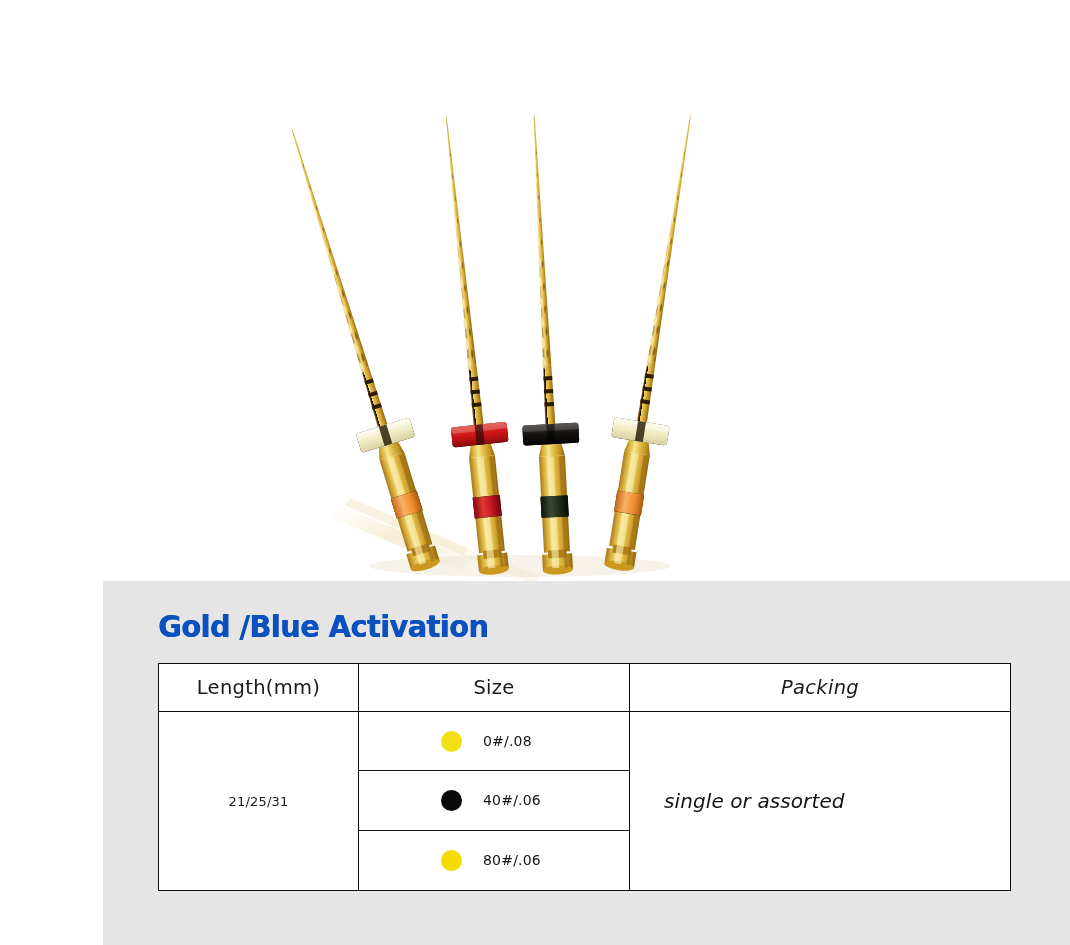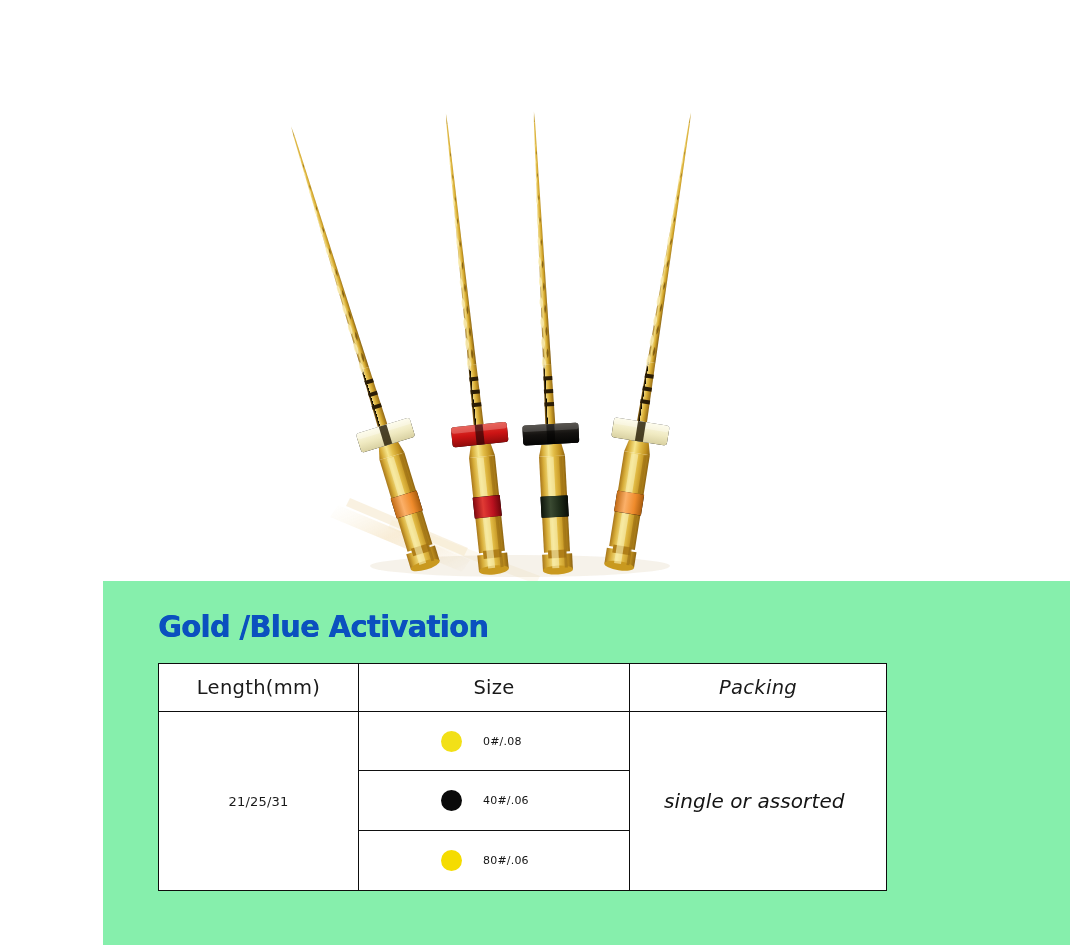--- a/index.html
+++ b/index.html
@@ -27,21 +27,21 @@
   }
   #product-photo svg { display: block; }
 
   
   #info-panel {
     position: absolute;
     left: 103px;
     top: 581px;
     width: 967px;
     height: 364px;
-    background: #86efac;
+    background: #e5e5e5;
   }
 
   #spec-title {
     position: absolute;
     left: 55px;
     top: 27px;
     font-family: "DejaVu Sans", sans-serif;
     font-weight: bold;
     font-size: 31px;
     letter-spacing: -0.6px;
@@ -50,21 +50,21 @@
     transform: scaleX(0.93);
     transform-origin: left center;
     text-shadow: 0.6px 0 0 rgba(11,80,191,0.55);
   }
 
   
   #spec-table {
     position: absolute;
     left: 55px;
     top: 82px;
-    width: 729px;
+    width: 853px;
     height: 228px;
     border: 1.6px solid #0d0d0d;
     box-sizing: border-box;
     display: flex;
     flex-direction: column;
     background: #ffffff;
   }
   .thead-row {
     display: flex;
     height: 47px;
@@ -127,21 +127,21 @@
   .dot {
     width: 21px;
     height: 21px;
     border-radius: 50%;
     flex: 0 0 auto;
     display: block;
   }
   .size-label {
     margin-left: 21px;
     font-family: "DejaVu Sans", sans-serif;
-    font-size: 11px;
+    font-size: 14px;
     color: #141414;
     letter-spacing: 0.2px;
     white-space: nowrap;
   }
 
   .packing-text {
     font-family: "DejaVu Sans", sans-serif;
     font-size: 20px;
     line-height: 1.30;
     color: #141414;

